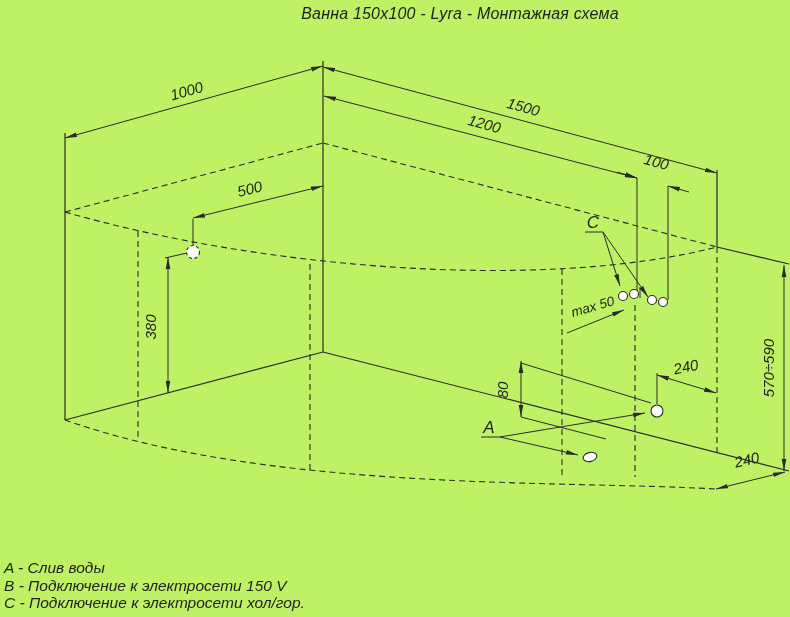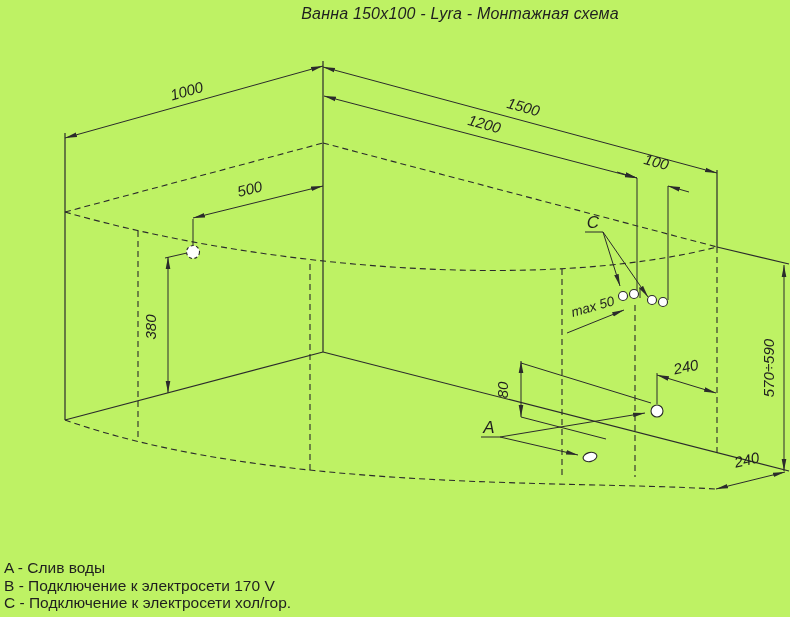--- a/index.html
+++ b/index.html
@@ -7,21 +7,21 @@
     position:relative;width:790px;height:617px;background:#bef264;
     font-family:"Liberation Sans", sans-serif;overflow:hidden;
   }
   .title{
     position:absolute;top:5px;left:0;width:790px;text-align:center;
     font-style:italic;font-size:16px;color:#1f1f1f;letter-spacing:.2px;
     padding-left:130px;box-sizing:border-box;
   }
   .legend{
     position:absolute;left:4px;top:559px;
-    font-size:15.5px;color:#1f1f1f;line-height:17.5px;
+    font-style:italic;font-size:15.5px;color:#1f1f1f;line-height:17.5px;
     white-space:nowrap;
   }
   svg{position:absolute;left:0;top:0;}
   svg text{
     font-family:"Liberation Sans", sans-serif;
     font-style:italic;fill:#1f1f1f;
   }
   .dim{font-size:15px;}
   .dim-small{font-size:13.5px;}
   .pt-label{font-size:17px;}
@@ -129,17 +129,17 @@
       <text class="dim" transform="translate(774,368) rotate(-90)">570÷590</text>
       <text class="dim" transform="translate(748,465) rotate(-13)">240</text>
 
       <text class="pt-label" transform="translate(593,228)">C</text>
       <text class="pt-label" transform="translate(489,433)">A</text>
     </g>
   </svg>
 
   <div class="legend">
     <div>A - Слив воды</div>
-    <div>B - Подключение к электросети 170 V</div>
+    <div>B - Подключение к электросети 150 V</div>
     <div>C - Подключение к электросети хол/гор.</div>
   </div>
 
 </div>
 
 </body></html>

